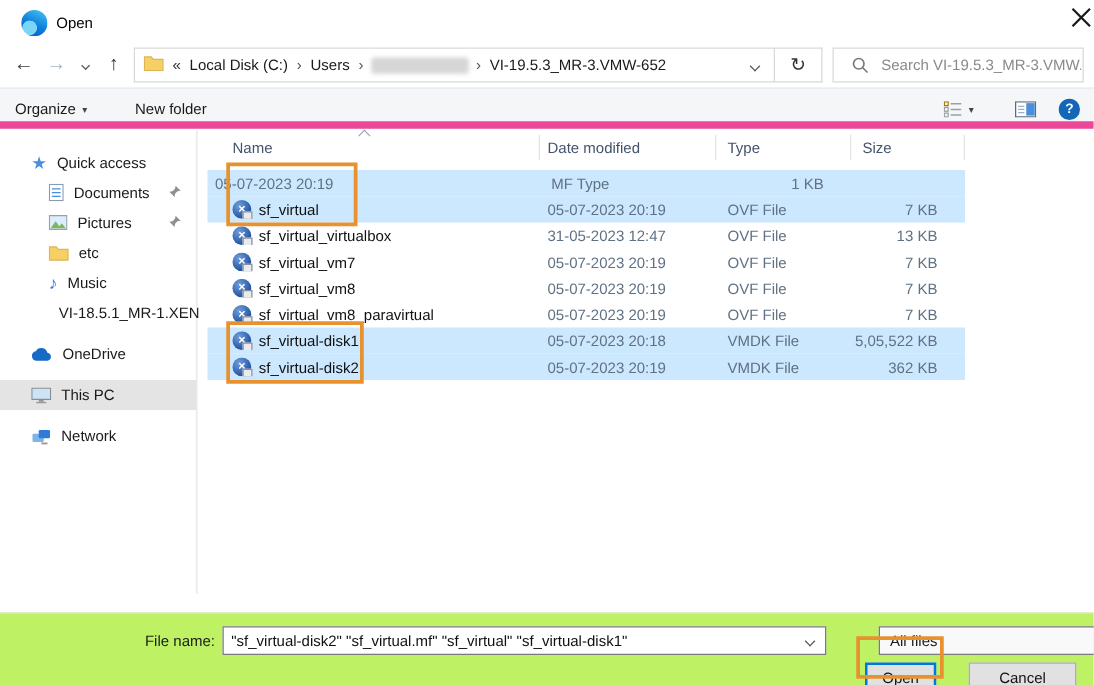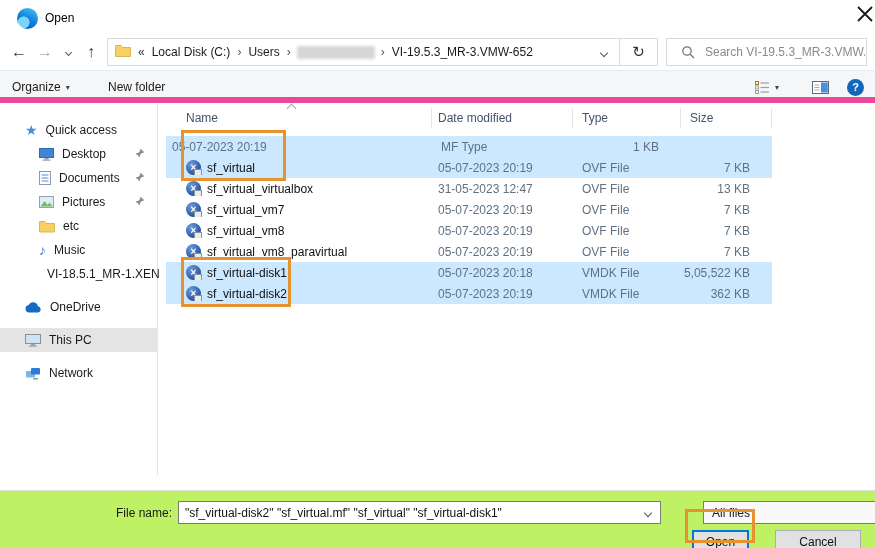--- a/index.html
+++ b/index.html
@@ -173,31 +173,20 @@
       </span>
   </span>
 </div>
 
 <div class="sidebar">
   <div class="sitem lvl1">
     <span class="glyphicon" style="color:#4a8fdd;">★</span>
     <span class="slabel">Quick access</span>
   </div>
   <div class="sitem lvl2">
-    <svg width="15" height="13" viewBox="0 0 15 13">
-        <rect x="0.5" y="0.5" width="14" height="9" fill="#3f87d6" stroke="#2b6cb3"></rect>
-        <rect x="5.5" y="10" width="4" height="1.5" fill="#9b9b9b"></rect>
-        <rect x="3.5" y="11.5" width="8" height="1.2" fill="#9b9b9b"></rect>
-      </svg>
-    <span class="slabel">Desktop</span>
-    <span class="pin"><svg width="10" height="10" viewBox="0 0 10 10">
-          <path d="M5.5 0.5 L9.5 4.5 L7 5 L5 7 L4.7 9.5 L0.5 5.3 L3 5 L5 3 Z" fill="#8f8f8f"></path>
-        </svg></span>
-  </div>
-  <div class="sitem lvl2">
     <svg width="12" height="14" viewBox="0 0 12 14">
         <rect x="0.5" y="0.5" width="11" height="13" fill="#fff" stroke="#8a9bb0"></rect>
         <line x1="2.5" y1="4" x2="9.5" y2="4" stroke="#4a8fdd"></line>
         <line x1="2.5" y1="7" x2="9.5" y2="7" stroke="#4a8fdd"></line>
         <line x1="2.5" y1="10" x2="9.5" y2="10" stroke="#4a8fdd"></line>
       </svg>
     <span class="slabel">Documents</span>
     <span class="pin"><svg width="10" height="10" viewBox="0 0 10 10">
           <path d="M5.5 0.5 L9.5 4.5 L7 5 L5 7 L4.7 9.5 L0.5 5.3 L3 5 L5 3 Z" fill="#8f8f8f"></path>
         </svg></span>

